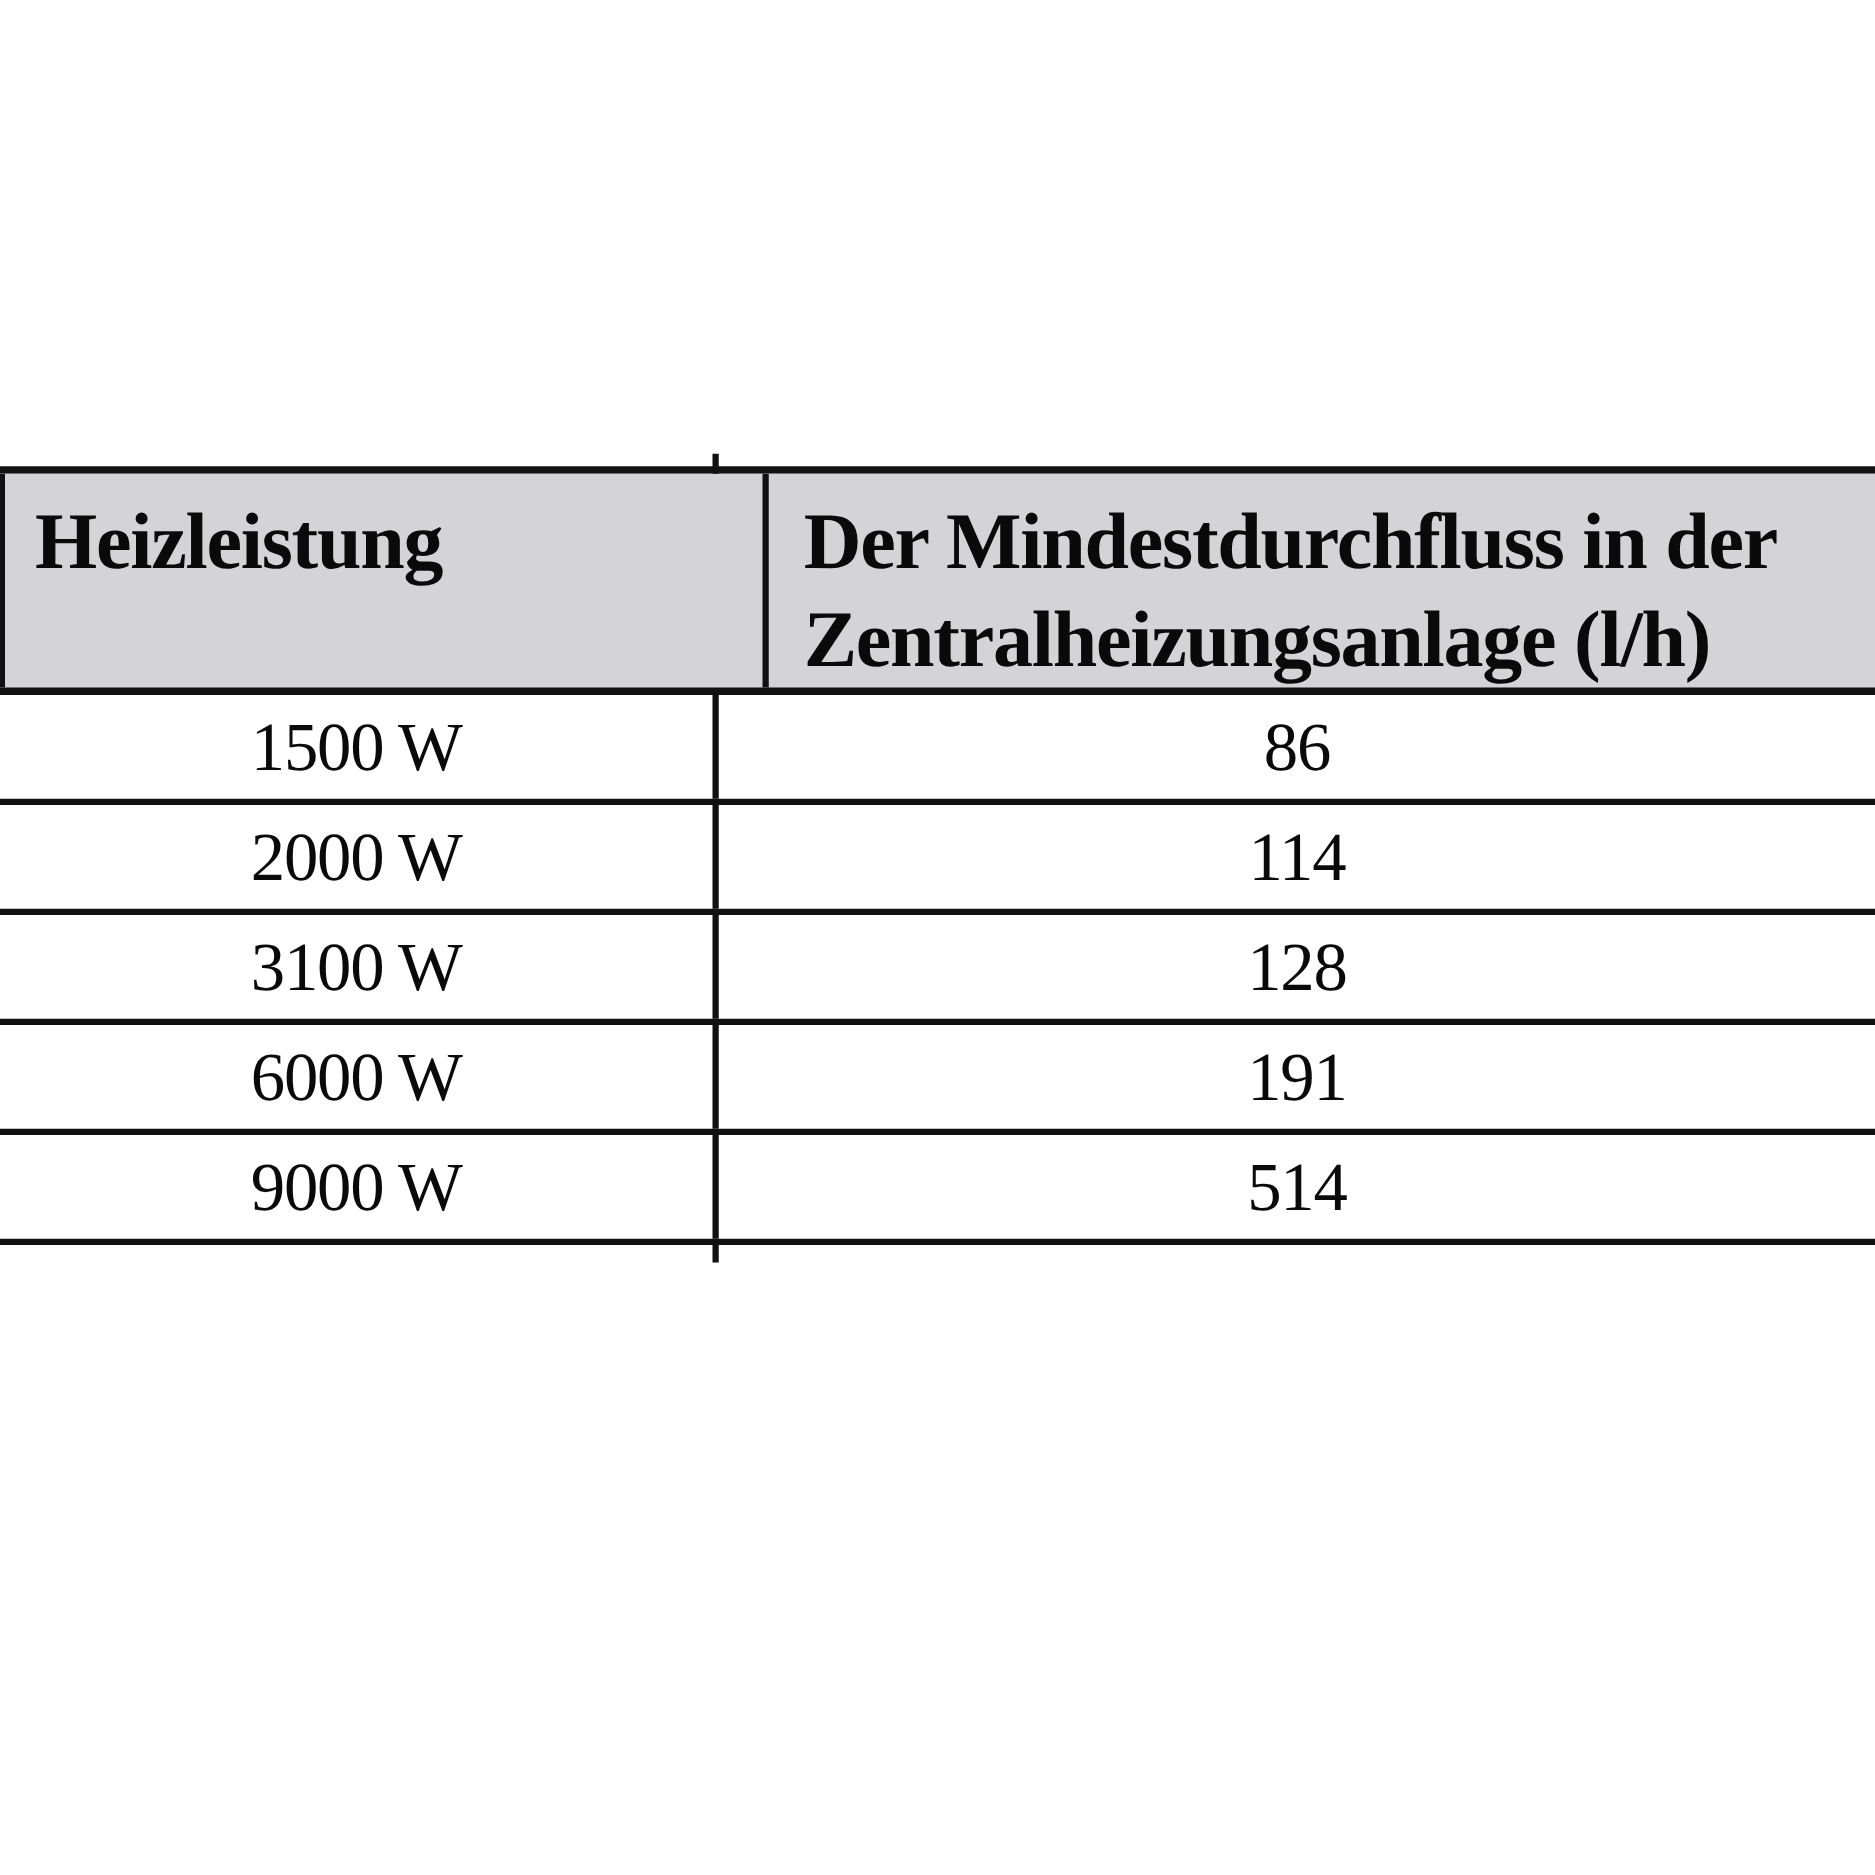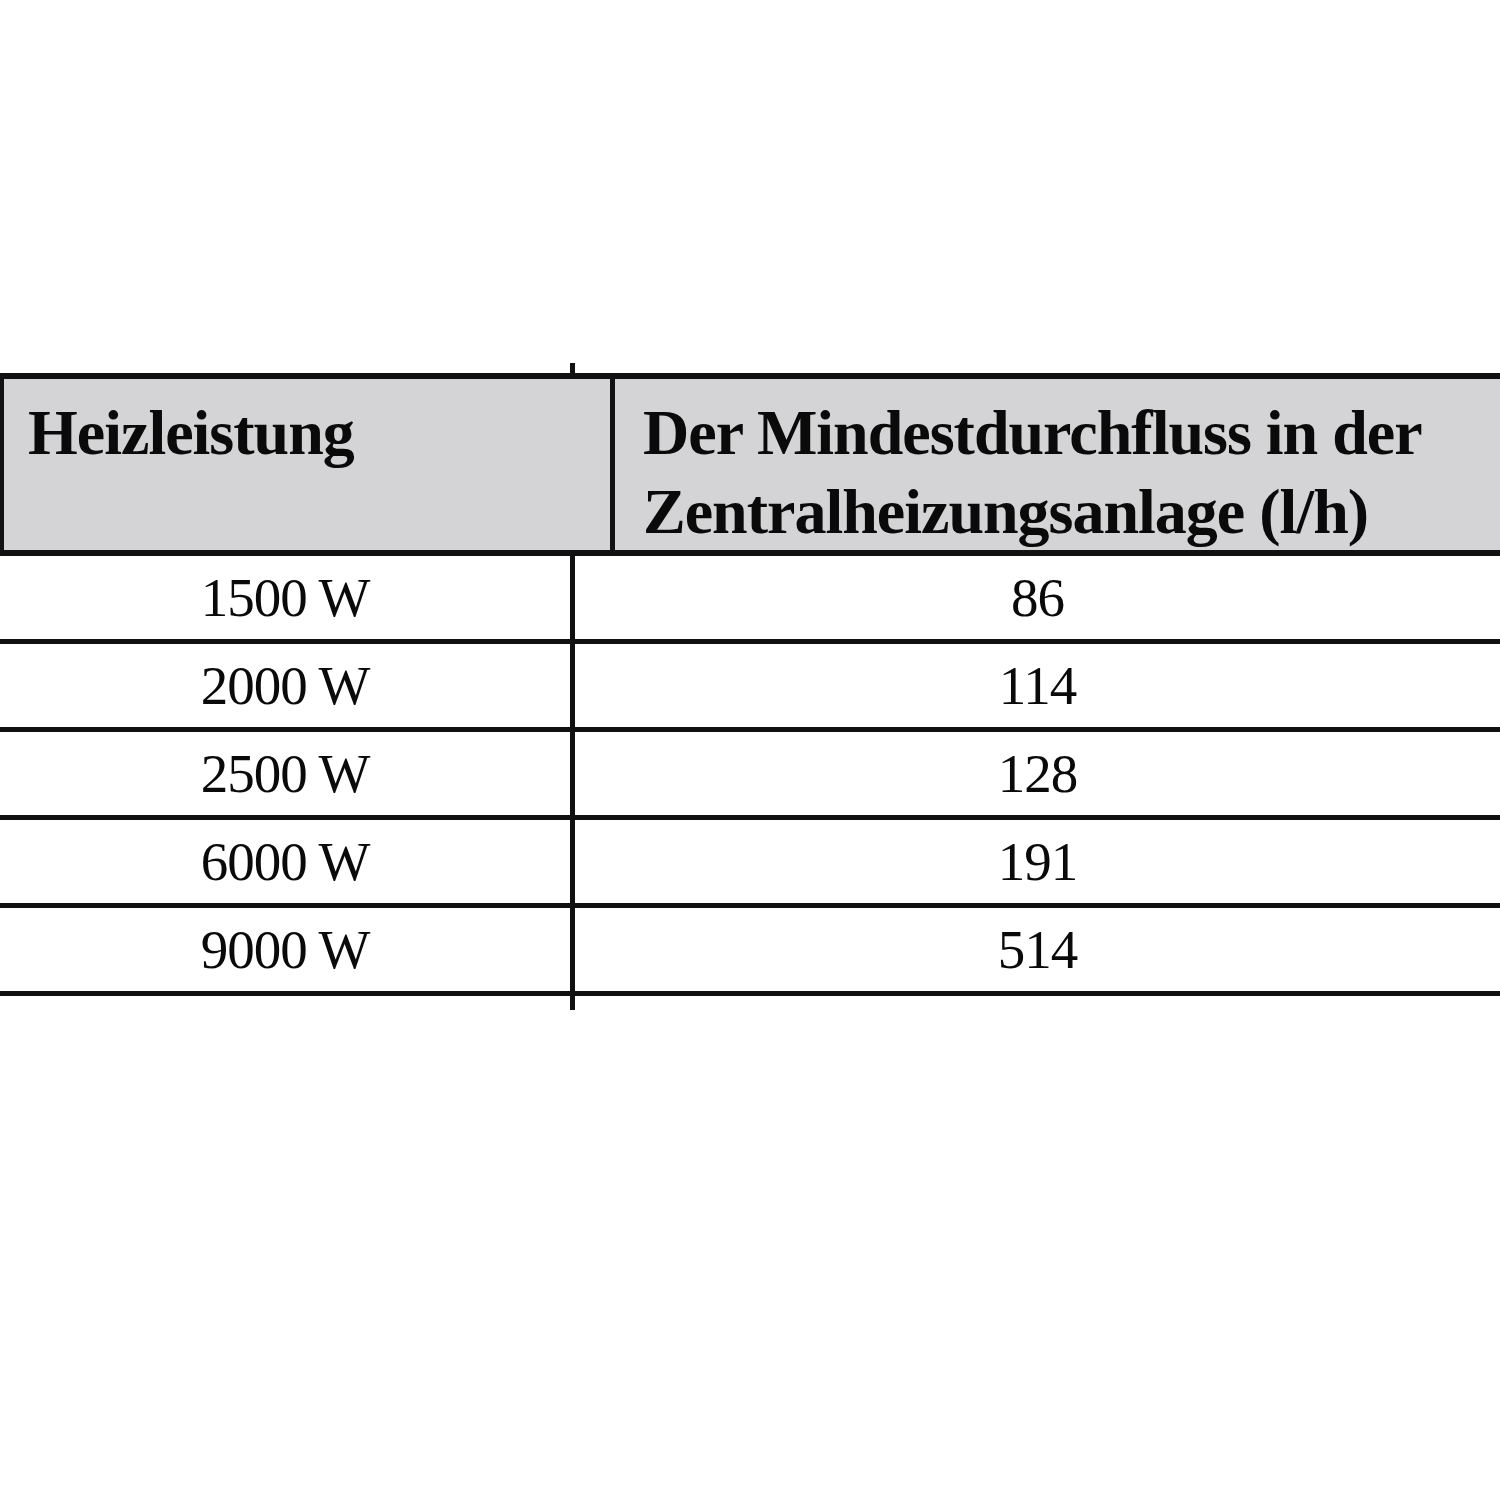--- a/index.html
+++ b/index.html
@@ -112,21 +112,21 @@
       <div class="td col2">86</div>
     </div>
 
     <div class="tr data-row">
       <div class="td col1">2000 W</div>
       <div class="td col2">114</div>
     </div>
 
 
     <div class="tr data-row">
-      <div class="td col1">2500 W</div>
+      <div class="td col1">3100 W</div>
       <div class="td col2">128</div>
     </div>
 
     <div class="tr data-row">
       <div class="td col1">6000 W</div>
       <div class="td col2">191</div>
     </div>
 
     <div class="tr data-row">
       <div class="td col1">9000 W</div>

